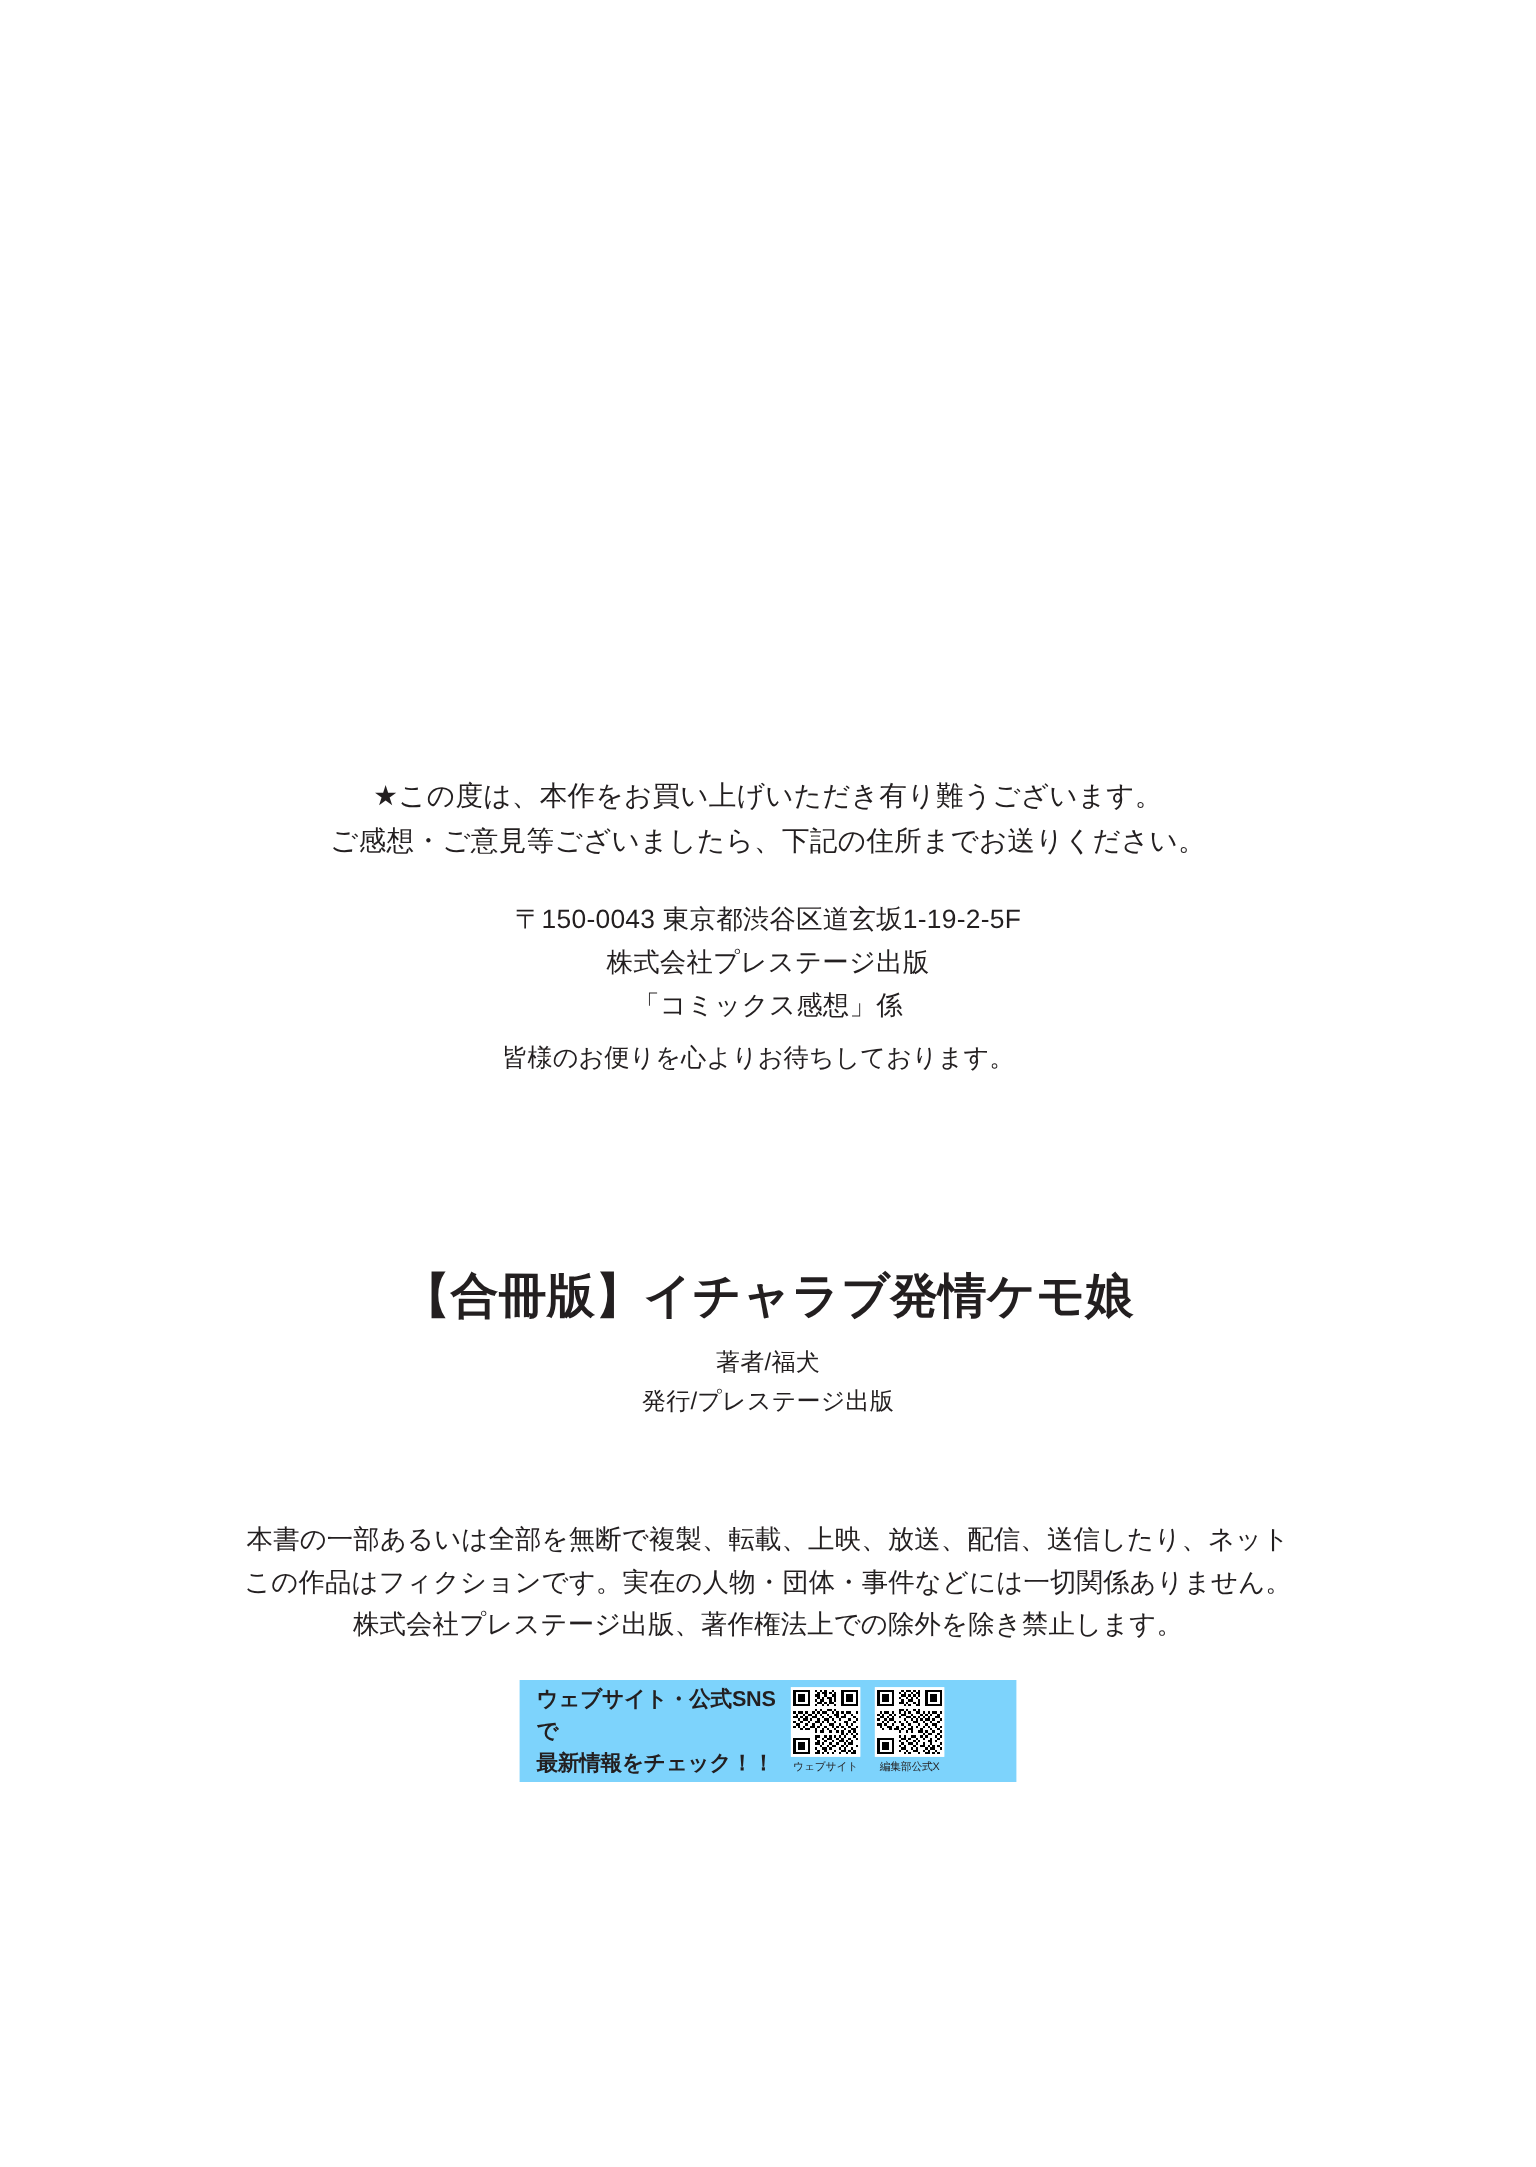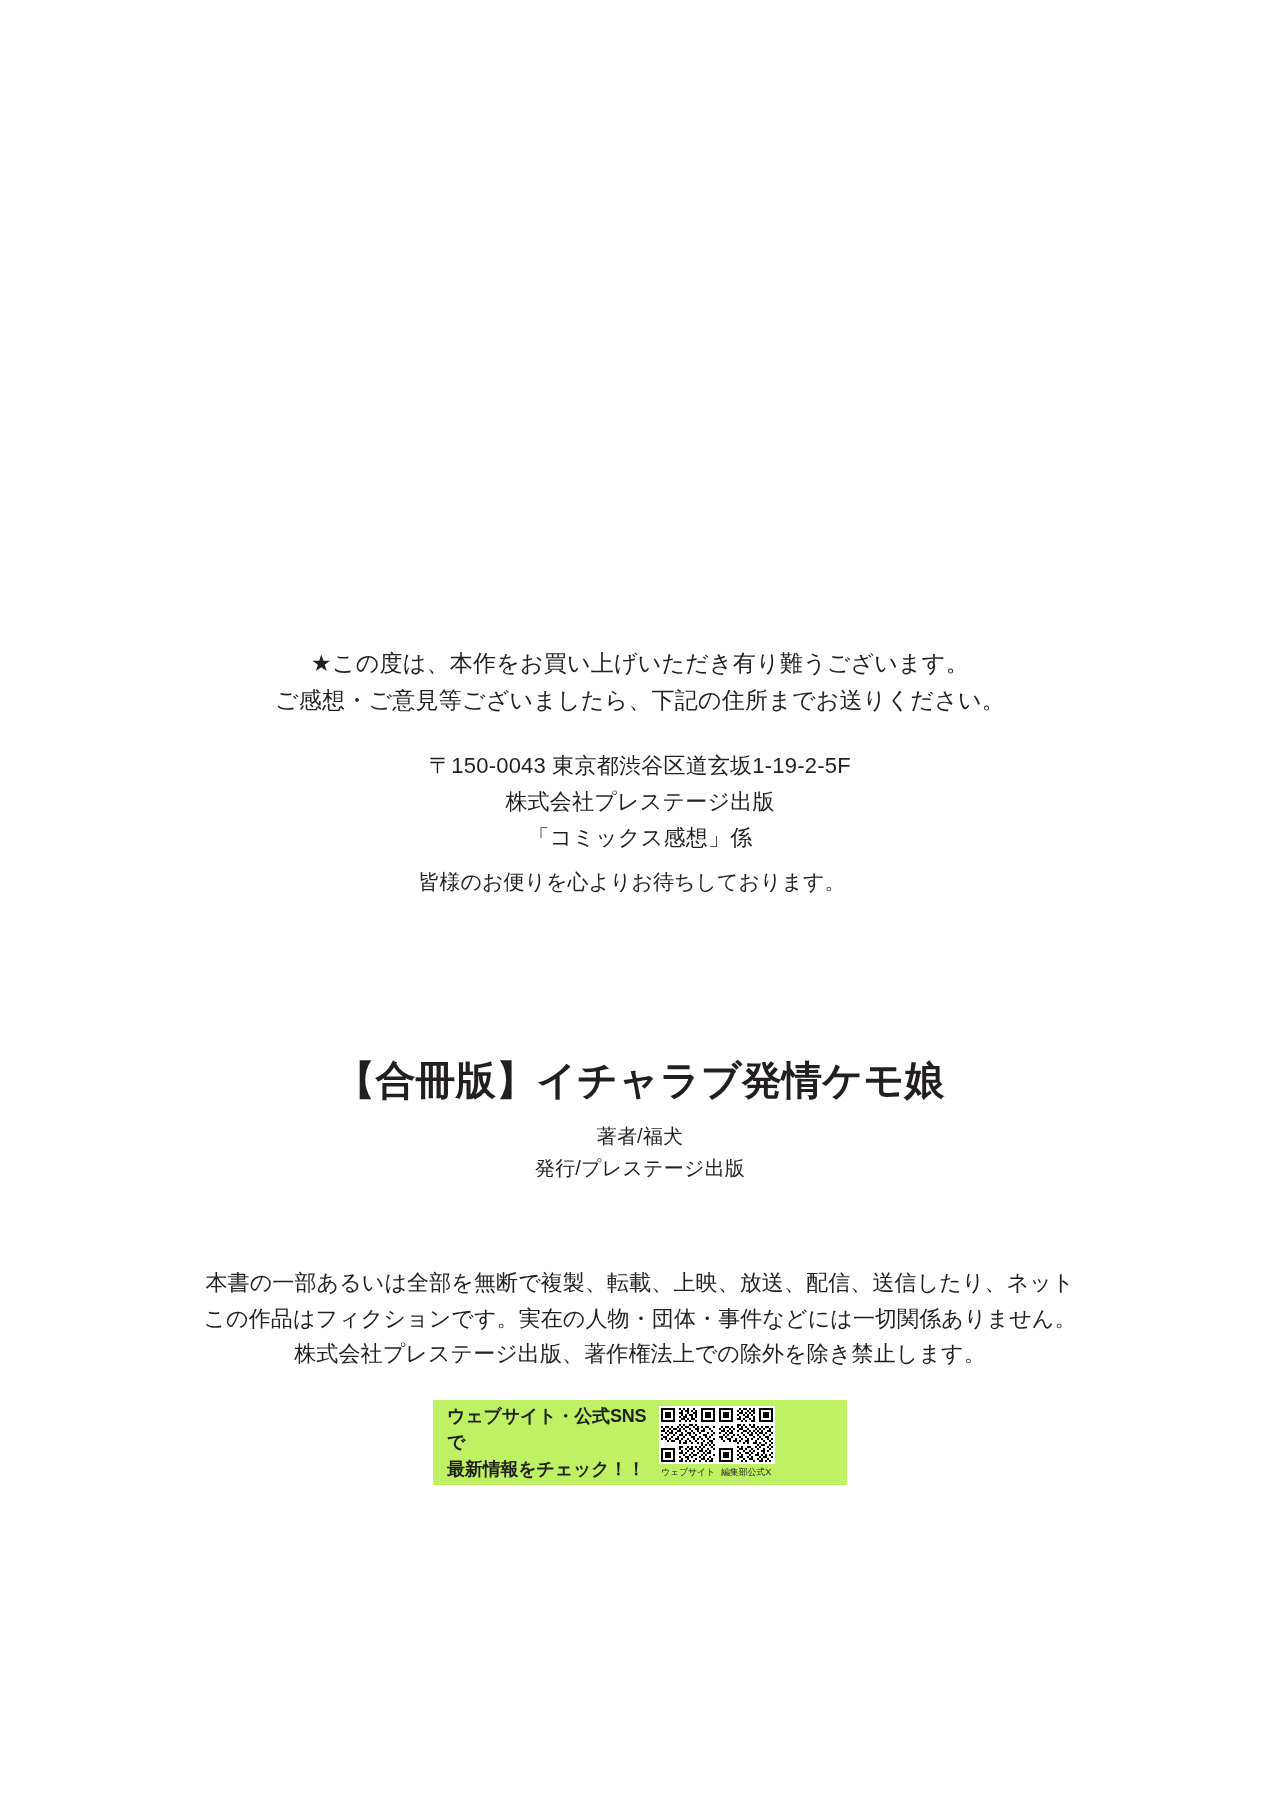--- a/index.html
+++ b/index.html
@@ -97,39 +97,39 @@
   .legal .line { display: block; }
 
   
   .promo {
     position: absolute;
     top: 1400px;
     left: 50%;
     transform: translateX(-50%);
     width: 414px;
     height: 85px;
-    background: #bef264;
+    background: #7dd3fc;
     display: flex;
     align-items: center;
     padding: 0 14px;
     box-sizing: border-box;
   }
   .promo-text {
     flex: 0 0 auto;
     font-size: 18px;
     font-weight: bold;
     line-height: 1.45;
     color: #231f20;
     width: 212px;
     letter-spacing: -0.01em;
   }
   .promo-text .line { display: block; }
   .qr-group {
     display: flex;
-    gap: 0;
+    gap: 12px;
     align-items: flex-end;
   }
   .qr-item {
     display: flex;
     flex-direction: column;
     align-items: center;
   }
   .qr-code {
     width: 58px;
     height: 58px;

